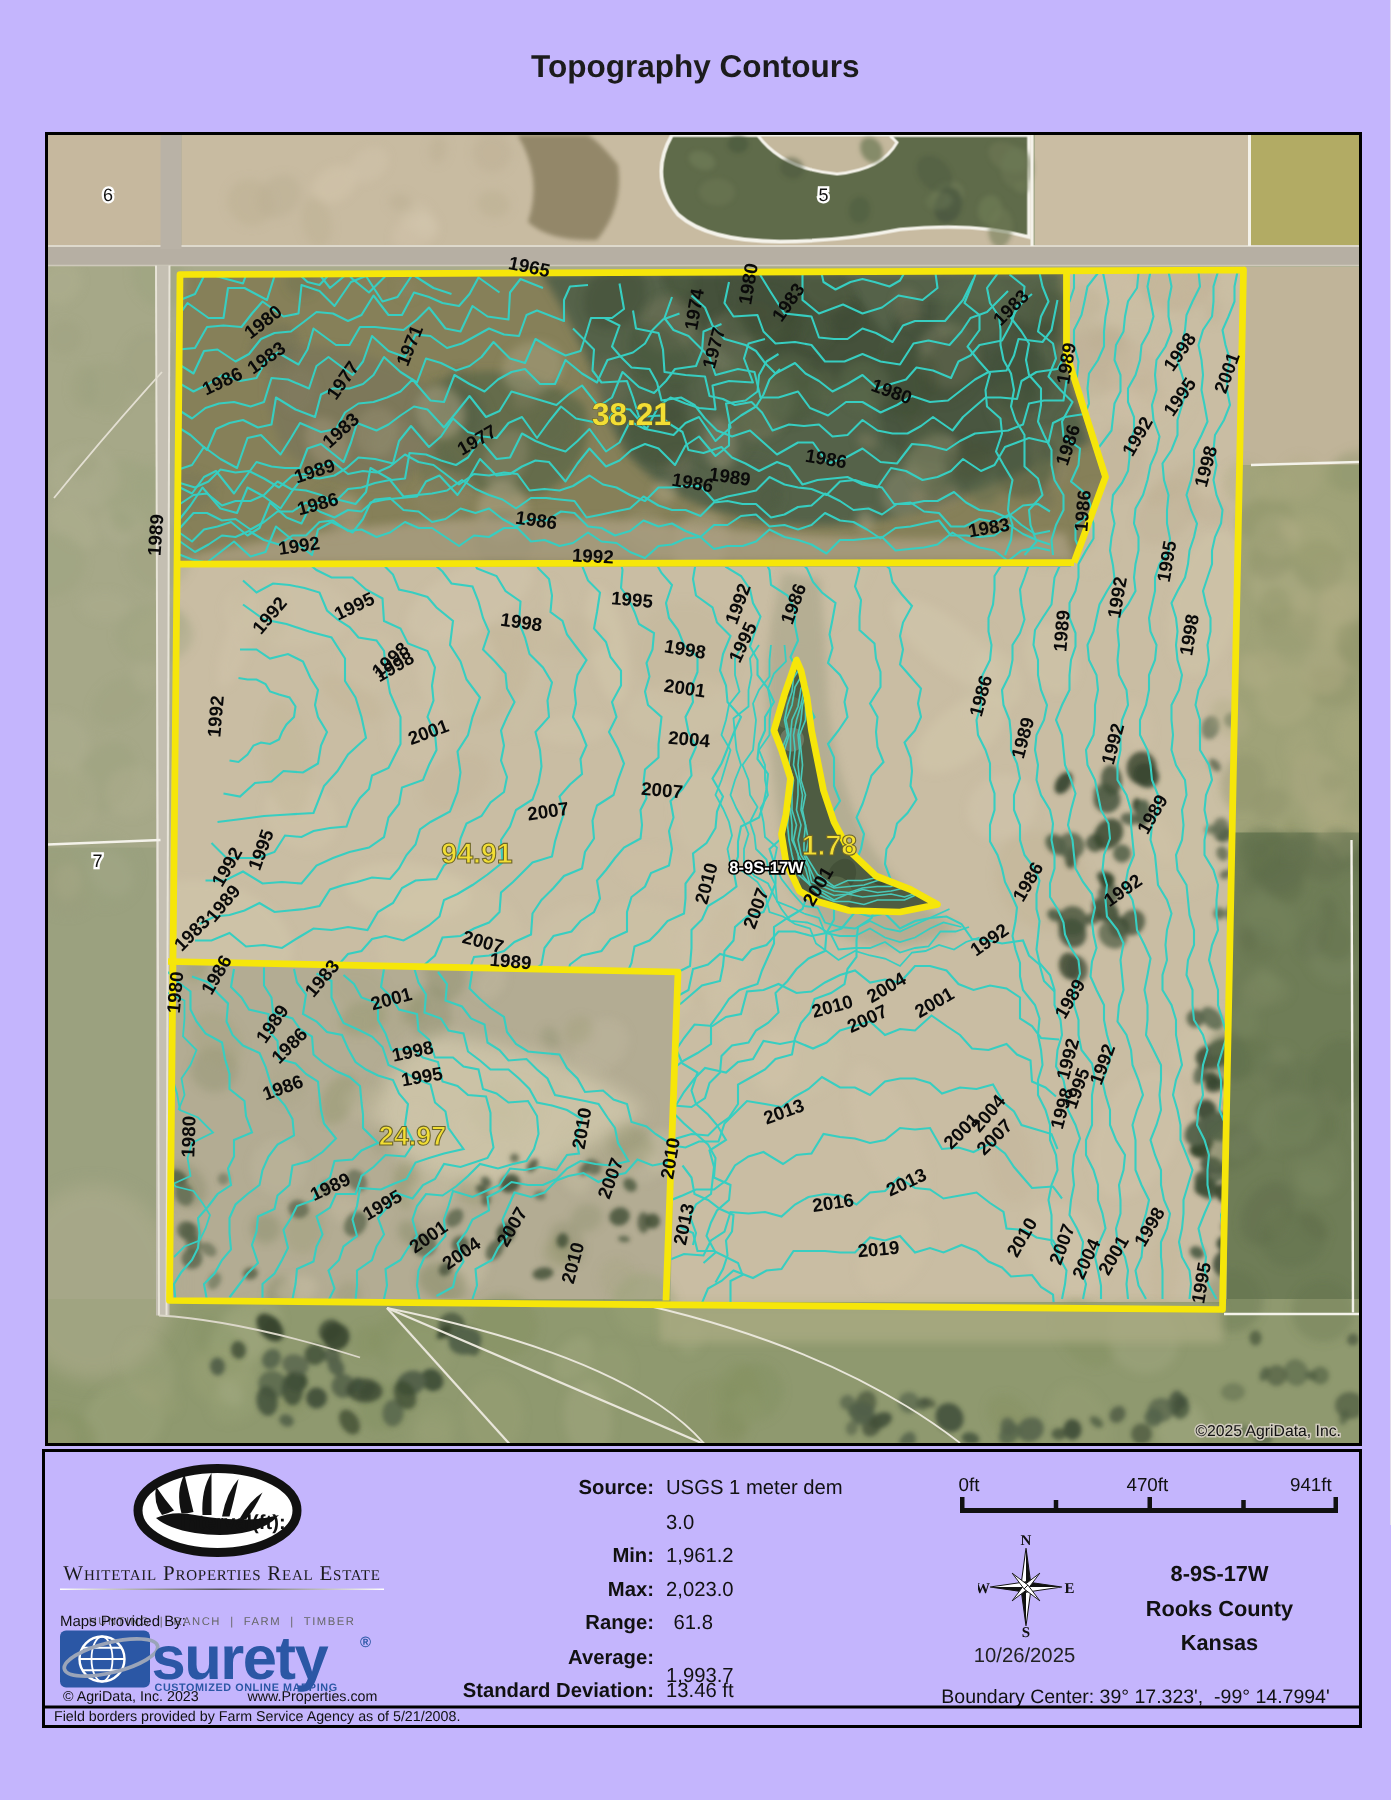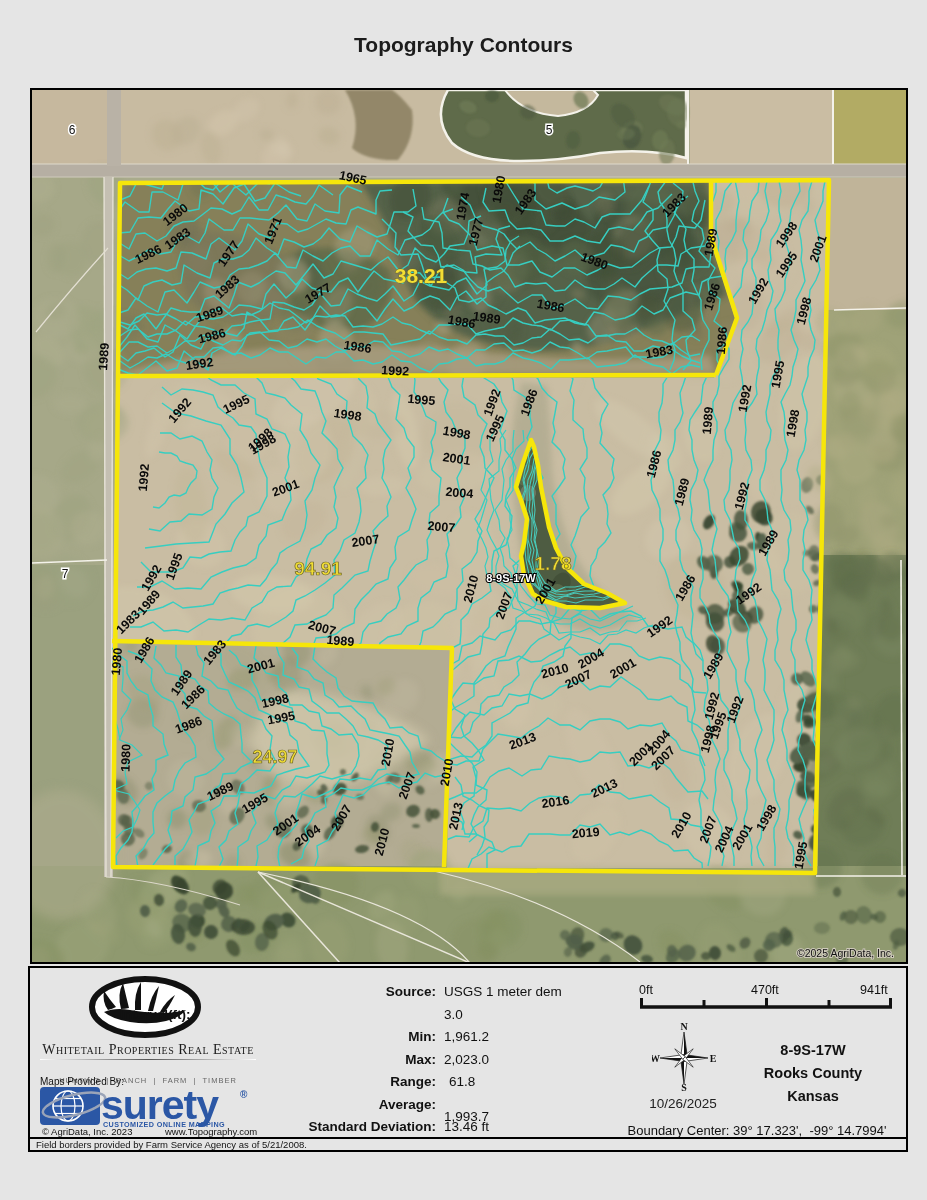--- a/index.html
+++ b/index.html
@@ -1,17 +1,17 @@
 <!DOCTYPE html>
 <html><head>
 <meta charset="utf-8">
 <title>Topography Contours</title>
 <style>
 html,body { margin:0; padding:0; background:#ffffff; }
-#page { position:relative; width:927px; height:1200px; background:#e5e5e5; font-family:"Liberation Sans", sans-serif; overflow:hidden; }
+#page { position:relative; width:927px; height:1200px; background:#c4b5fd; font-family:"Liberation Sans", sans-serif; overflow:hidden; }
 .abs { position:absolute; }
 </style>
 </head>
 <body>
 <div id="page">
 
 <div class="abs" style="left:0; top:33px; width:927px; text-align:center; font-size:21px; font-weight:bold; color:#1c1c1c;">Topography Contours</div>
 
 <div class="abs" style="left:30px; top:88px; width:874px; height:872px; border:2px solid #000;">
 <svg width="874" height="872" viewBox="32 90 874 872">
@@ -1030,21 +1030,21 @@
     <line x1="13" y1="20" x2="43" y2="20" stroke="#fff" stroke-width="1.2"></line>
     <line x1="15" y1="12.5" x2="41" y2="12.5" stroke="#fff" stroke-width="1.2"></line>
     <line x1="15" y1="27.5" x2="41" y2="27.5" stroke="#fff" stroke-width="1.2"></line>
     <ellipse cx="34" cy="19" rx="32" ry="10" fill="none" stroke="#9aa4b8" stroke-width="2.5" transform="rotate(-14 34 19)"></ellipse>
     <text x="61" y="33" font-family="Liberation Sans, sans-serif" font-size="41" font-weight="bold" fill="#2b57a5" letter-spacing="-1">surety</text>
     <text x="200" y="12" font-family="Liberation Sans, sans-serif" font-size="10" font-weight="bold" fill="#2b57a5">®</text>
     <text x="63" y="41" font-family="Liberation Sans, sans-serif" font-size="7.2" font-weight="bold" fill="#2b57a5" letter-spacing="0.4">CUSTOMIZED ONLINE MAPPING</text>
   </svg>
 
   <div class="abs" style="left:12px; top:158px; font-size:9.5px; color:#111;">© AgriData, Inc. 2023</div>
-  <div class="abs" style="left:135px; top:158px; font-size:9.5px; color:#111;">www.Topography.com</div>
+  <div class="abs" style="left:135px; top:158px; font-size:9.5px; color:#111;">www.Properties.com</div>
 
   <div class="abs" style="left:0; top:0; width:876px;">
     <div class="abs" style="left:90px; top:16px; width:316px; text-align:right; font-size:13.5px; font-weight:bold; color:#111;">Source:</div>
     <div class="abs" style="left:414px; top:16px; font-size:13.5px; color:#111;">USGS 1 meter dem</div>
     <div class="abs" style="left:90px; top:38.5px; width:316px; font-size:13.5px; font-weight:bold; color:#111;">Interval(ft):</div>
     <div class="abs" style="left:414px; top:38.5px; font-size:13.5px; color:#111;">3.0</div>
     <div class="abs" style="left:90px; top:61px; width:316px; text-align:right; font-size:13.5px; font-weight:bold; color:#111;">Min:</div>
     <div class="abs" style="left:414px; top:61px; font-size:13.5px; color:#111;">1,961.2</div>
     <div class="abs" style="left:90px; top:83.5px; width:316px; text-align:right; font-size:13.5px; font-weight:bold; color:#111;">Max:</div>
     <div class="abs" style="left:414px; top:83.5px; font-size:13.5px; color:#111;">2,023.0</div>

